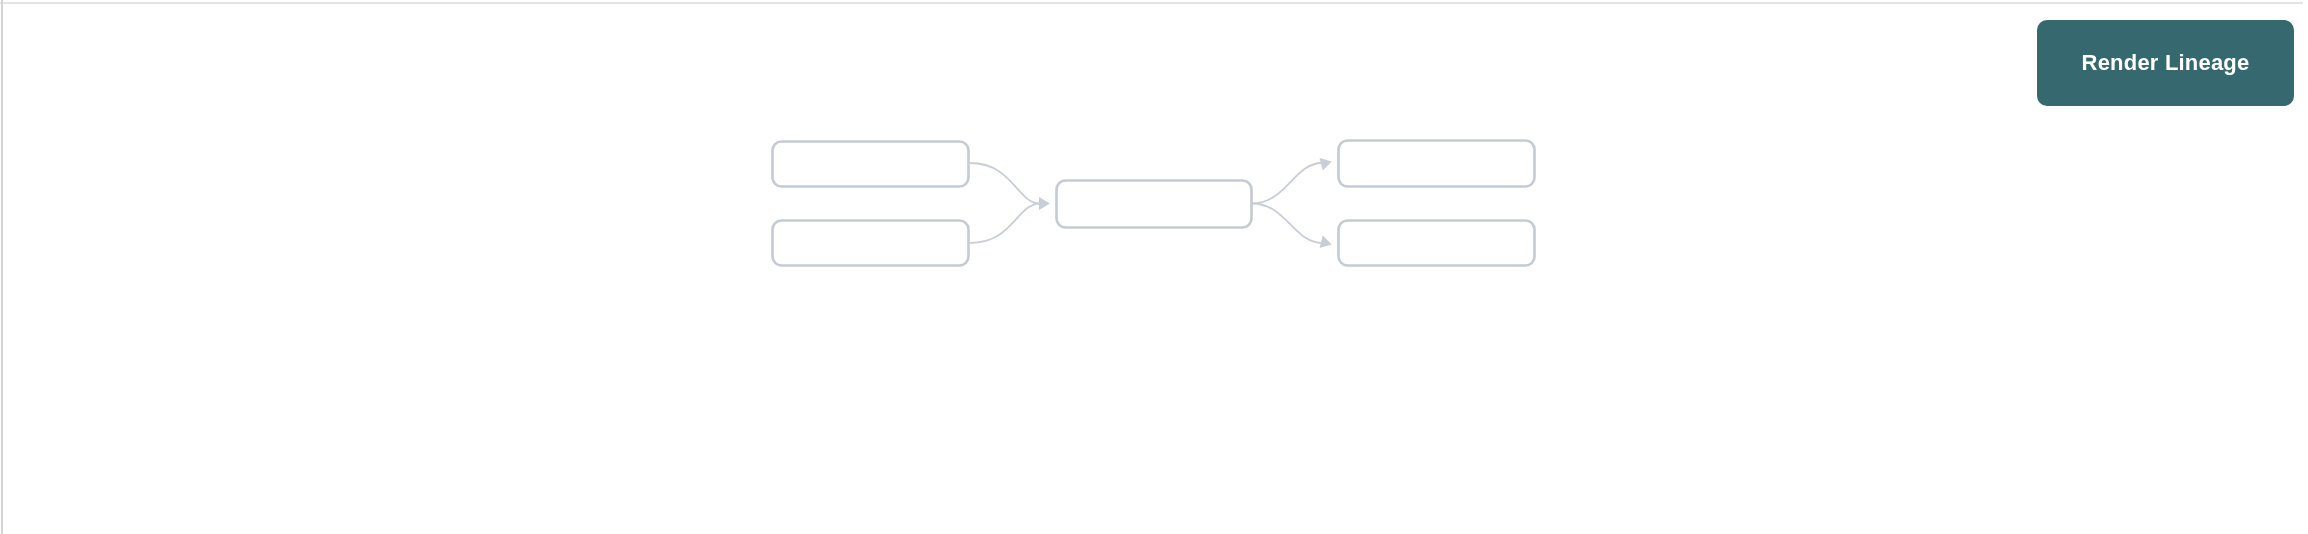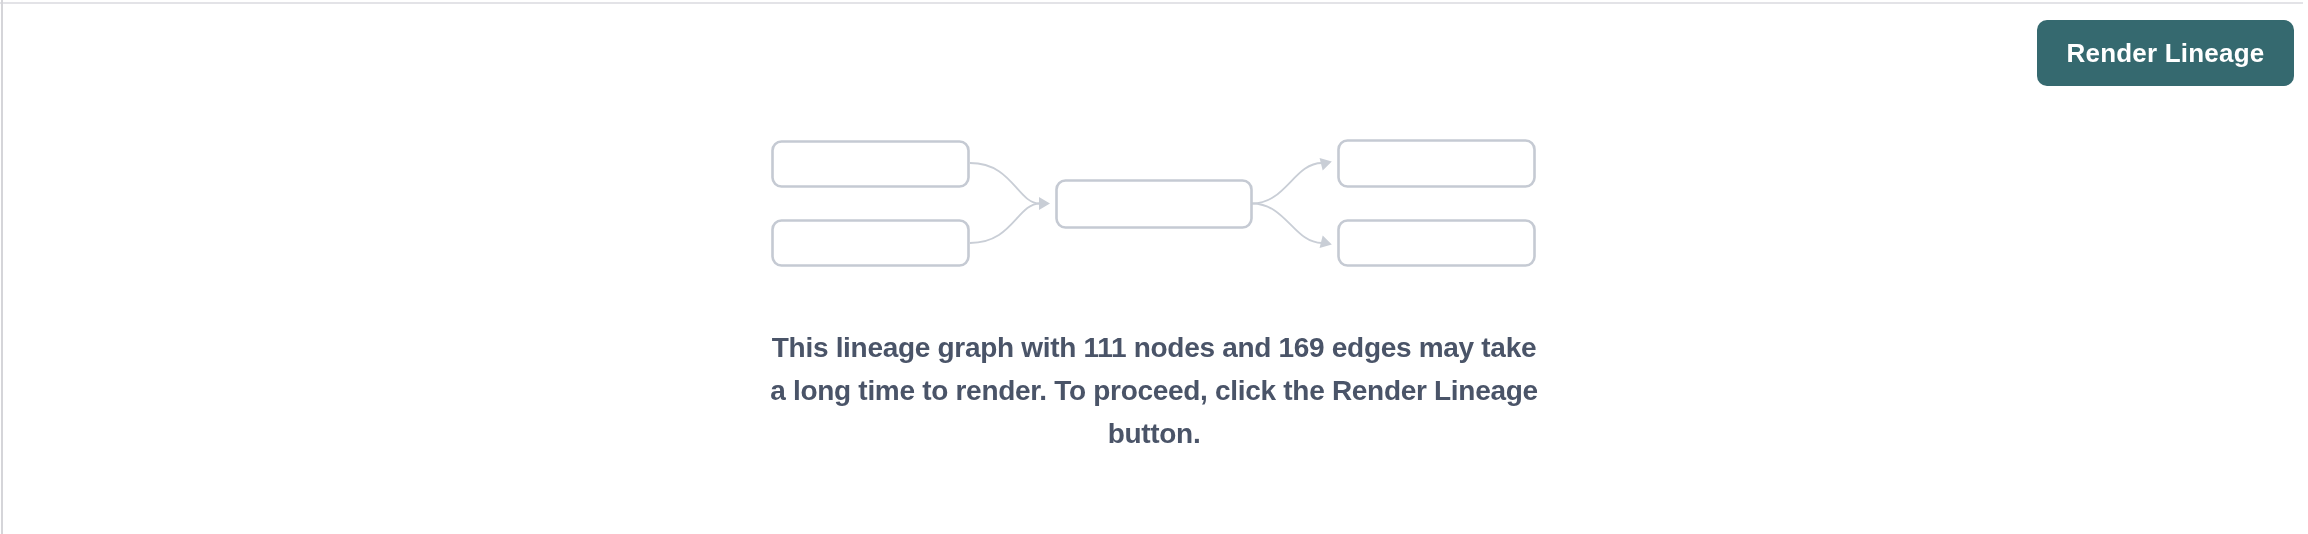--- a/index.html
+++ b/index.html
@@ -20,27 +20,27 @@
     background: #e3e3e7;
   }
   .left-border {
     position: absolute; left: 1px; top: 0;
     width: 2px; height: 534px;
     background: #d5d5d9;
   }
   .render-btn {
     position: absolute;
     left: 2037px; top: 20px;
-    width: 257px; height: 66px;
+    width: 257px; height: 86px;
     border: none;
     border-radius: 10px;
     background: #35696f;
     color: #ffffff;
     font-family: "Liberation Sans", sans-serif;
-    font-size: 26px;
+    font-size: 22px;
     font-weight: 700;
     letter-spacing: 0.2px;
     cursor: pointer;
     display: flex; align-items: center; justify-content: center;
   }
   .placeholder-svg {
     position: absolute;
     left: 771px; top: 139px;
   }
   .message {
@@ -83,19 +83,14 @@
 
     <g stroke="#c5cad3" stroke-width="2.6" fill="#ffffff">
       <rect x="1.5" y="2.5" width="196" height="45" rx="9"></rect>
       <rect x="1.5" y="81.5" width="196" height="45" rx="9"></rect>
       <rect x="285.5" y="41.5" width="195" height="47" rx="9"></rect>
       <rect x="567.5" y="1.5" width="196" height="46" rx="9"></rect>
       <rect x="567.5" y="81.5" width="196" height="45" rx="9"></rect>
     </g>
   </svg>
 
-  <div class="message">
-    <div>This lineage graph with 111 nodes and 169 edges may take</div>
-    <div>a long time to render. To proceed, click the Render Lineage</div>
-    <div>button.</div>
-  </div>
 
 </div>
 
 </body></html>

